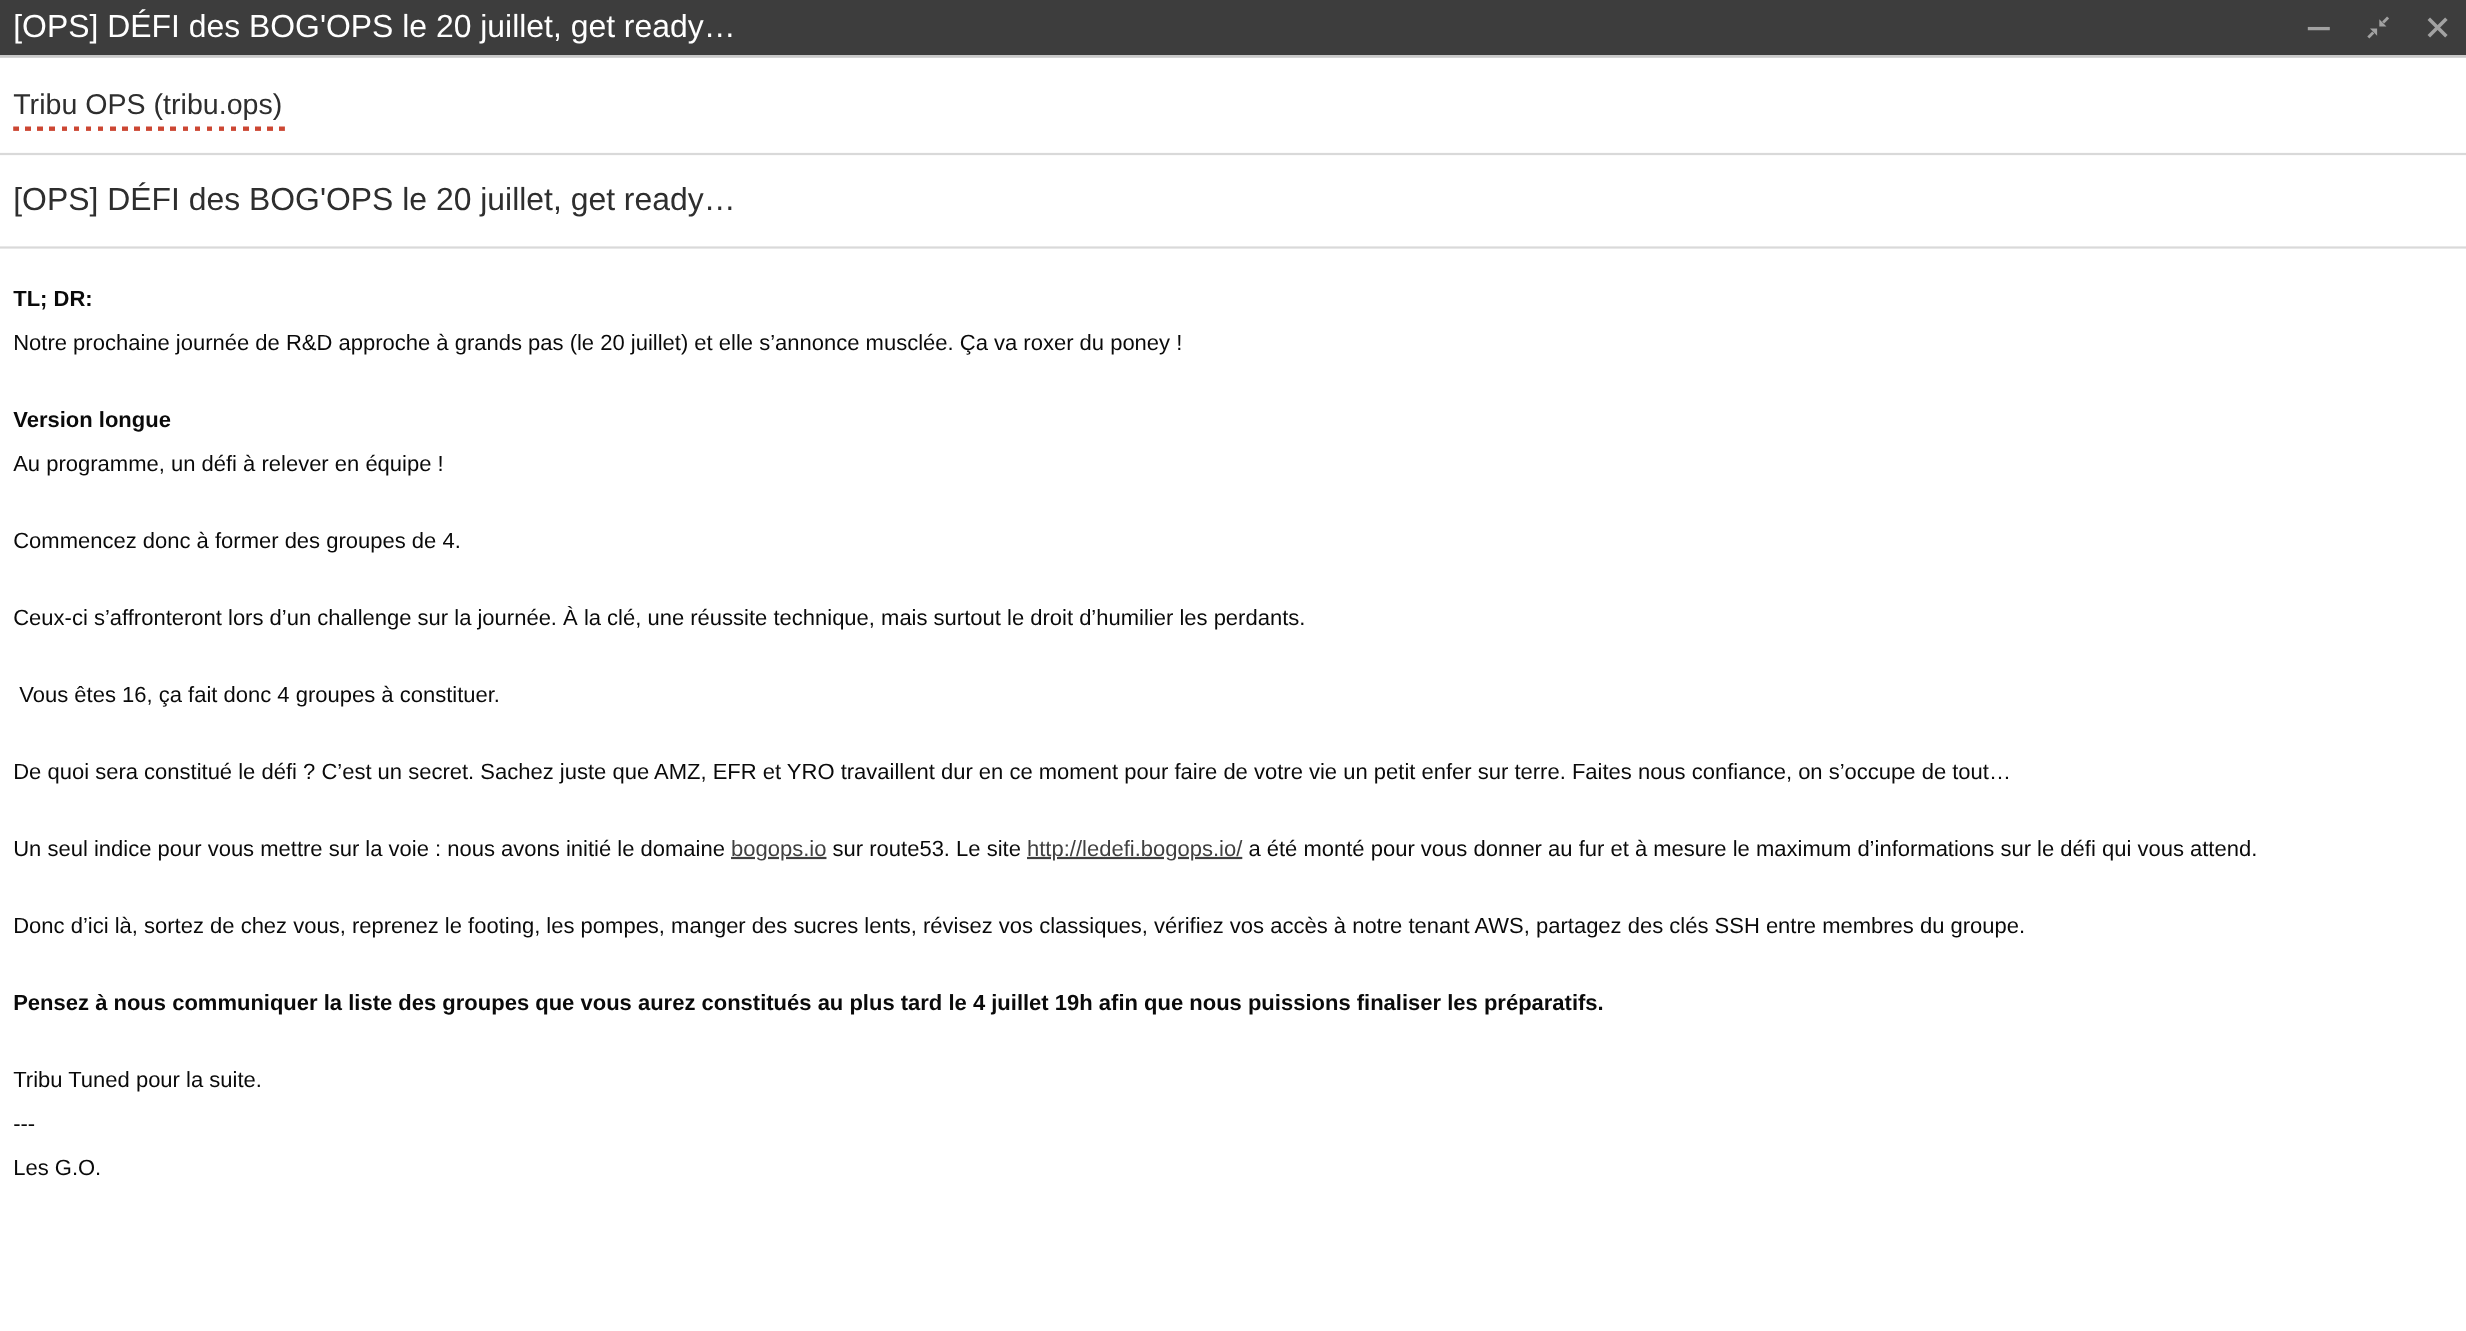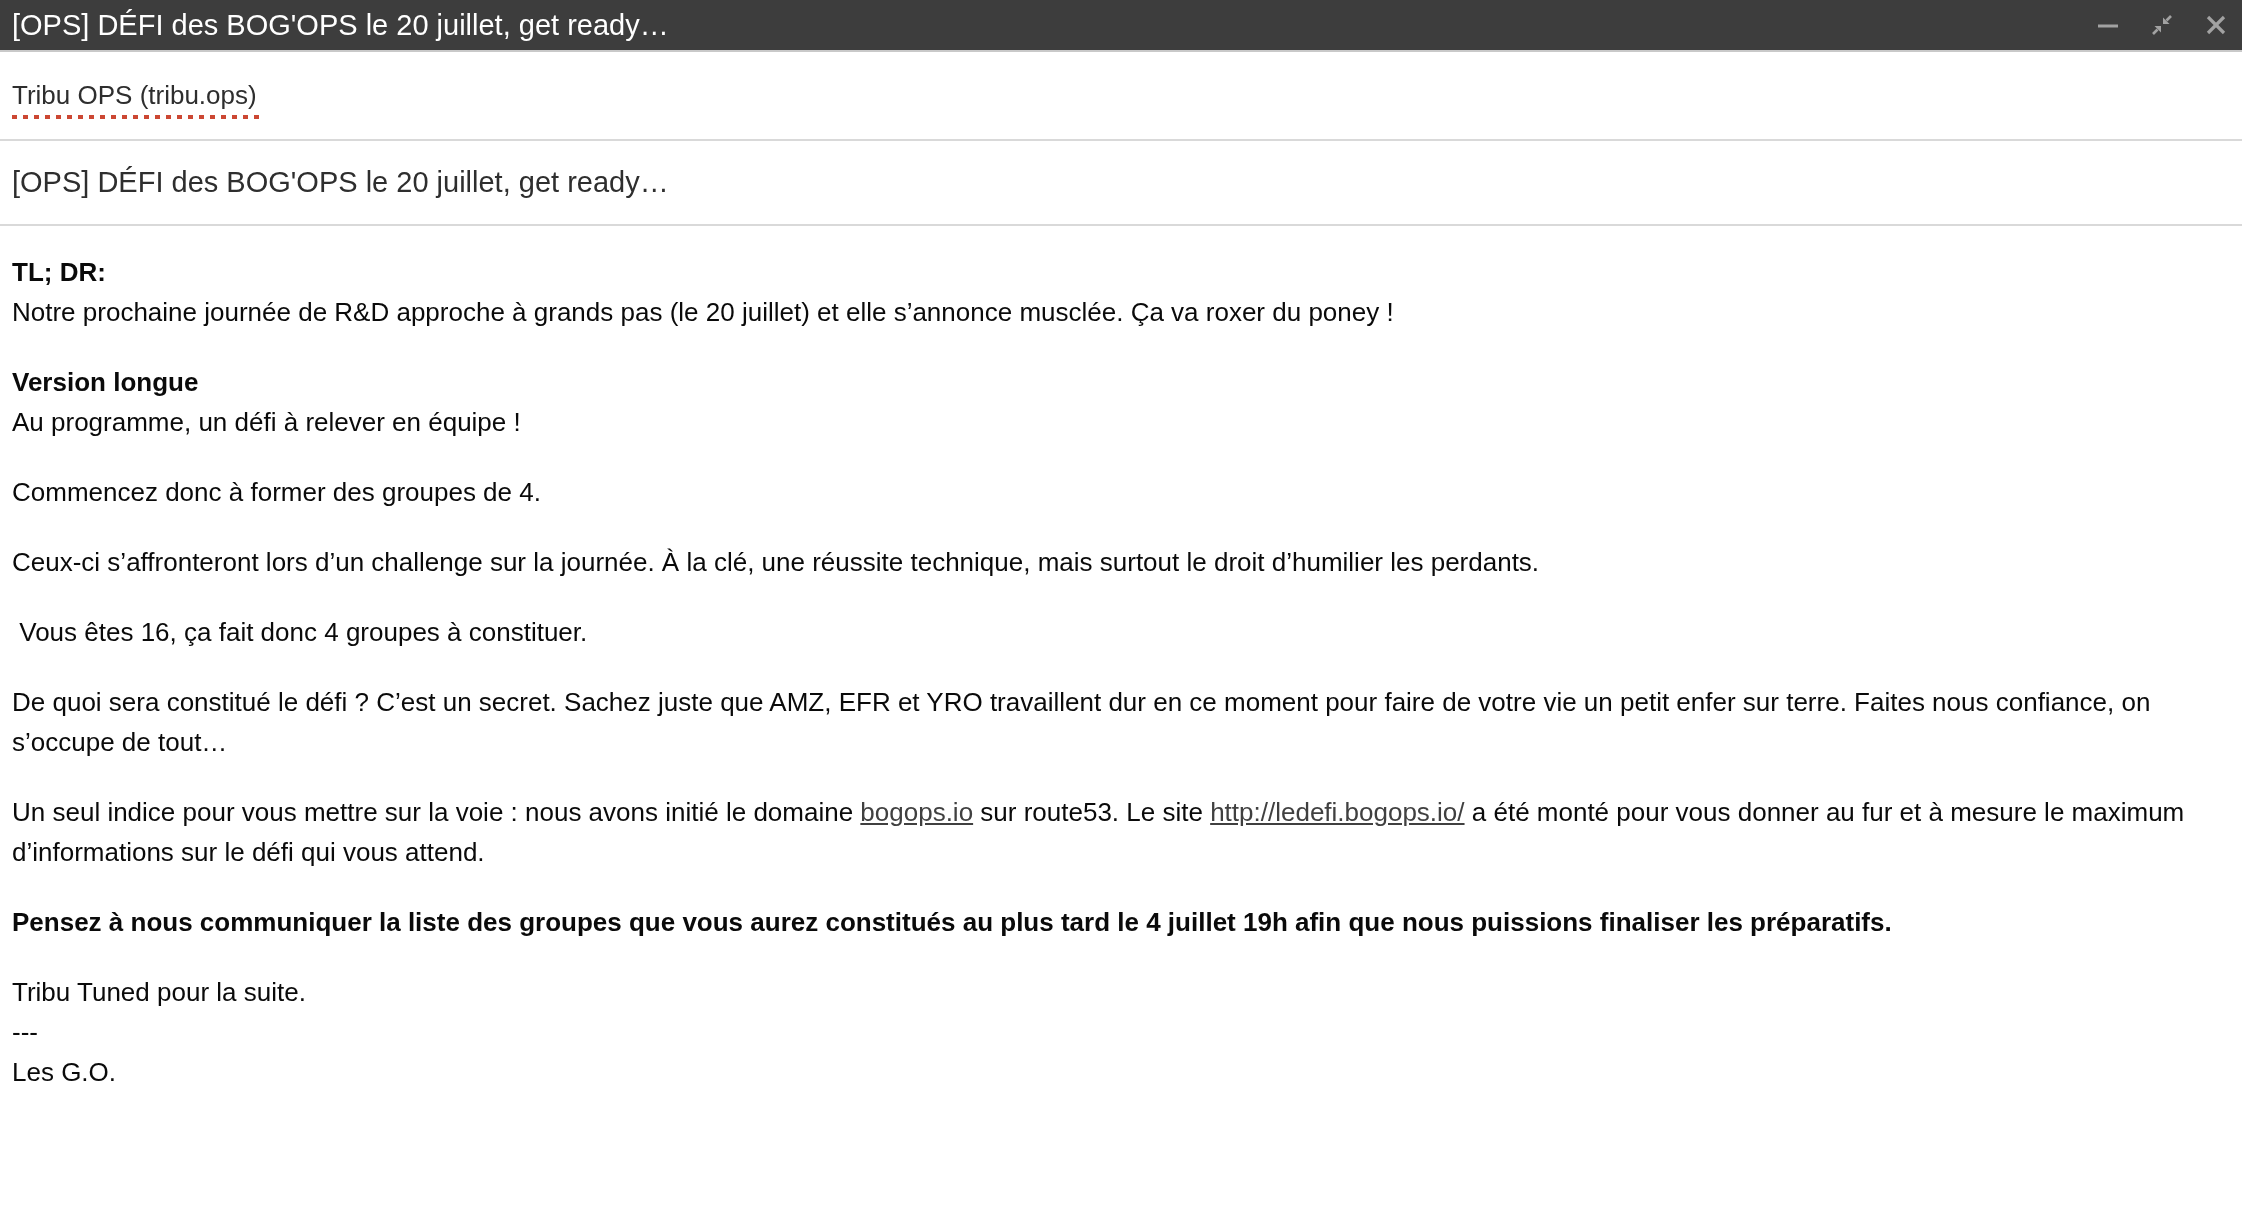--- a/index.html
+++ b/index.html
@@ -81,21 +81,21 @@
     box-sizing: border-box;
   }
   .subject {
     font-size: 29px;
     color: #2e2e2e;
   }
 
   
   .mailbody {
     padding: 26px 0 0 12px;
-    font-size: 26px;
+    font-size: 20px;
     line-height: 40px;
     color: #0a0a0a;
   }
   .mailbody p { margin: 0 0 30px 0; }
   .mailbody b { font-weight: 700; }
   .bold-par { font-weight: 700; }
   a.maillink {
     color: #404040;
     text-decoration: underline;
     cursor: pointer;
@@ -152,19 +152,20 @@
     <p><span>Commencez donc à former des groupes de 4.</span></p>
 
     <p><span>Ceux-ci s’affronteront lors d’un challenge sur la journée. À la clé, une réussite technique, mais surtout le droit d’humilier les perdants.</span></p>
 
     <p><span>&nbsp;Vous êtes 16, ça fait donc 4 groupes à constituer.</span></p>
 
     <p><span>De quoi sera constitué le défi ? C’est un secret. Sachez juste que AMZ, EFR et YRO travaillent dur en ce moment pour faire de votre vie un petit enfer sur terre. Faites nous confiance, on s’occupe de tout…</span></p>
 
     <p><span>Un seul indice pour vous mettre sur la voie : nous avons initié le domaine </span><a class="maillink" href="#">bogops.io</a><span> sur route53. Le site </span><a class="maillink" href="#">http://ledefi.bogops.io/</a><span> a été monté pour vous donner au fur et à mesure le maximum d’informations sur le défi qui vous attend.</span></p>
 
+    <p><span>Donc d’ici là, sortez de chez vous, reprenez le footing, les pompes, manger des sucres lents, révisez vos classiques, vérifiez vos accès à notre tenant AWS, partagez des clés SSH entre membres du groupe.</span></p>
 
     <p class="bold-par"><span>Pensez à nous communiquer la liste des groupes que vous aurez constitués au plus tard le 4 juillet 19h afin que nous puissions finaliser les préparatifs.</span></p>
 
     <p><span>Tribu Tuned pour la suite.</span><br><span>---</span><br><span>Les G.O.</span></p>
 
   </div>
 </div>
 
 </body></html>

